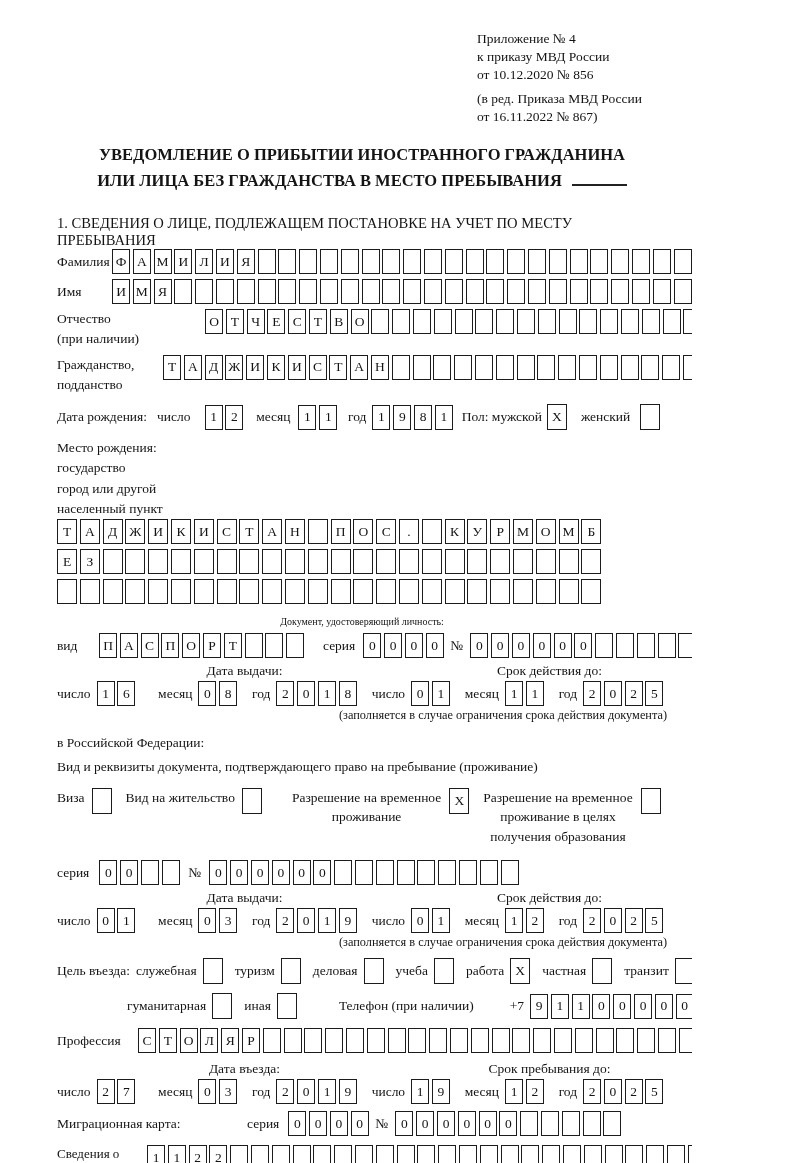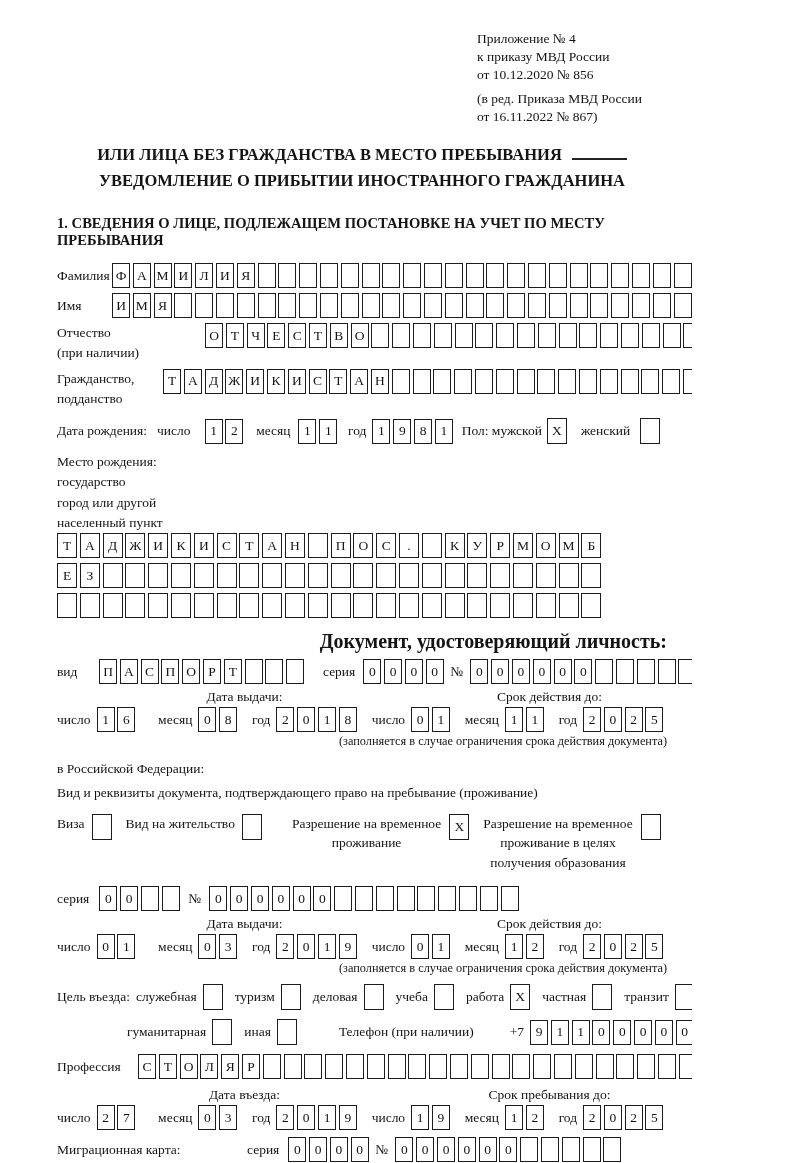--- a/index.html
+++ b/index.html
@@ -3,31 +3,31 @@
 <meta charset="utf-8">
 <style>
   html,body{margin:0;padding:0;background:#fff;}
   body{width:800px;height:1163px;font-family:"Liberation Serif",serif;color:#141414;}
   .page{box-sizing:border-box;width:692px;height:1163px;padding:30px 25px 14px 57px;overflow:hidden;}
   .appendix{width:190px;margin-left:auto;font-size:13.5px;line-height:1.32;}
   .appendix .grp2{margin-top:7px;}
   .forma{font-weight:bold;font-size:14.5px;text-align:right;padding-right:8px;margin-top:22px;letter-spacing:.5px;}
   .title{font-weight:bold;font-size:16.5px;text-align:center;line-height:1.55;margin-top:16px;}
   .blankline{display:inline-block;width:55px;border-bottom:2.2px solid #222;height:12px;margin-left:10px;}
-  .sec-head{font-weight:bold;font-size:14.6px;margin-top:22px;margin-bottom:14px;}
+  .sec-head{font-weight:normal;font-size:14.6px;margin-top:22px;margin-bottom:0;}
   .row{display:flex;align-items:flex-start;margin-bottom:5px;}
   .lbl{font-size:13.5px;line-height:1.5;flex:none;}
   .boxes{display:flex;flex:none;}
   .cbox{display:inline-flex;flex:none;align-items:center;justify-content:center;width:16px;height:23px;
         border:1.5px solid #1c1c1c;margin-right:2.8px;font-size:13.5px;background:#fff;}
   .wide .cbox{width:18px;}
   .chk .cbox{width:18px;height:24px;margin-right:0;}
   .w55{width:55px;} .w106{width:106px;} .w148{width:148px;} .w143{width:143px;}
   .mid{align-items:center;}
-  .center-bold{text-align:right;font-weight:bold;font-size:20px;margin:7px 0 6px 0;}
+  .center-bold{text-align:center;font-weight:normal;font-size:10px;margin:7px 0 6px 0;}
   .dates-head{display:flex;font-size:13.5px;margin-top:4px;}
   .dh1{width:375px;text-align:center;}
   .dh2{flex:1;text-align:center;}
   .dates{display:flex;margin-top:2px;margin-bottom:2px;}
   .dg{display:flex;align-items:center;font-size:13.5px;}
   .dg1{width:375px;}
   .dg .lbl{margin-right:6px;}
   .dg .boxes{margin-right:12px;}
   .note-right{text-align:right;font-size:12.3px;margin-bottom:8px;}
   .para{font-size:13.5px;line-height:1.8;margin-top:6px;}
@@ -50,24 +50,24 @@
   <div class="appendix">
     <div>Приложение № 4</div>
     <div>к приказу МВД России</div>
     <div>от 10.12.2020 № 856</div>
     <div class="grp2">(в ред. Приказа МВД России</div>
     <div>от 16.11.2022 № 867)</div>
   </div>
 
 
   <div class="title">
+    <div>УВЕДОМЛЕНИЕ О ПРИБЫТИИ ИНОСТРАННОГО ГРАЖДАНИНА</div>
     <div>
       <span>ИЛИ ЛИЦА БЕЗ ГРАЖДАНСТВА В МЕСТО ПРЕБЫВАНИЯ</span><span class="blankline"></span>
     </div>
-    <div>УВЕДОМЛЕНИЕ О ПРИБЫТИИ ИНОСТРАННОГО ГРАЖДАНИНА</div>
   </div>
 
   <div class="sec-head">1. СВЕДЕНИЯ О ЛИЦЕ, ПОДЛЕЖАЩЕМ ПОСТАНОВКЕ НА УЧЕТ ПО МЕСТУ ПРЕБЫВАНИЯ</div>
 
   <div class="row mid">
     <span class="lbl w55">Фамилия</span>
     <span class="boxes">
         <span class="cbox">Ф</span>
         <span class="cbox">А</span>
         <span class="cbox">М</span>

